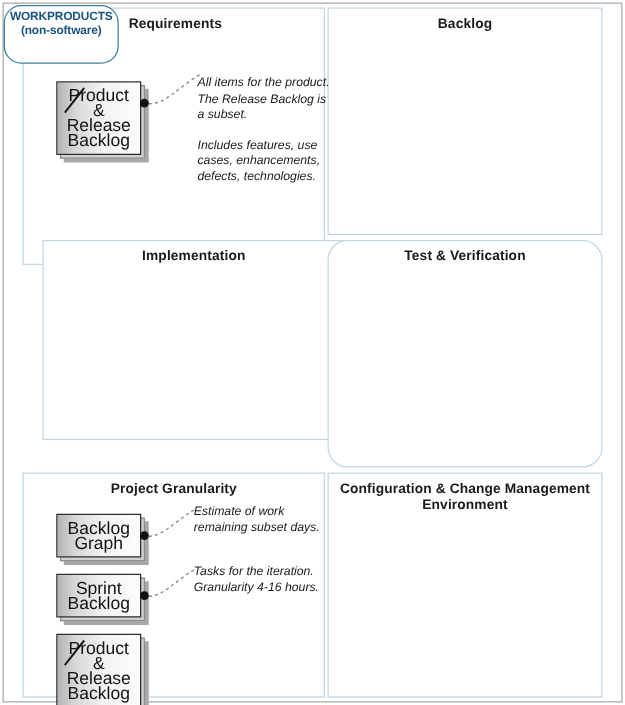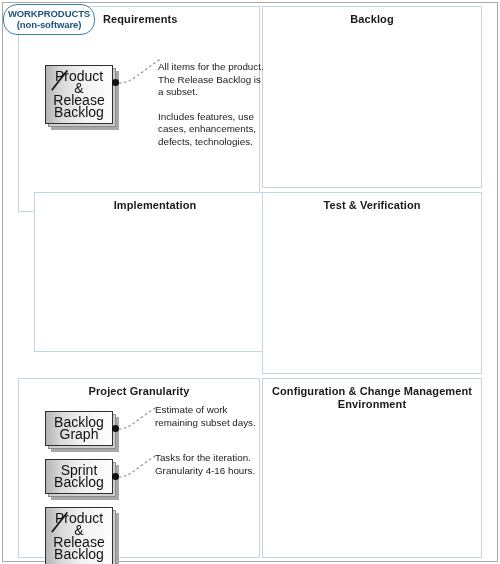--- a/index.html
+++ b/index.html
@@ -54,35 +54,35 @@
   }
   .panel-title.left-shift {
     text-align: left;
     padding-left: 84px;
   }
 
   
   #panel-requirements { left: 0px;   top: 2px;   width: 242px; height: 206px; }
   #panel-design       { left: 244px; top: 2px;   width: 220px; height: 182px; }
   #panel-implementation { left: 16px;   top: 188px; width: 242px; height: 160px; }
-  #panel-test         { left: 244px; top: 188px; width: 220px; height: 182px; }
+  #panel-test         { left: 244px; top: 188px; width: 220px; height: 182px; border-radius: 16px; }
   #panel-pm           { left: 0px;   top: 374px; width: 242px; height: 180px; }
   #panel-ccm          { left: 244px; top: 374px; width: 220px; height: 180px; }
 
   
   #workproducts-badge {
     position: absolute;
     left: 3px; top: 4px;
     width: 92px;
     box-sizing: border-box;
     border: 1.4px solid #3d7fa6;
     border-radius: 14px;
     background: #ffffff;
     text-align: center;
-    padding: 3px 2px 4px 2px;
+    padding: 3px 2px 20px 2px;
     z-index: 20;
   }
   #workproducts-badge .line1 {
     font-size: 9.5px;
     font-weight: bold;
     color: #19537e;
     letter-spacing: -0.1px;
     line-height: 11px;
     display: block;
   }
@@ -160,20 +160,21 @@
     z-index: 6;
   }
 
   
   .annotation {
     position: absolute;
     font-size: 9.8px;
     color: #1a1a1a;
     line-height: 12.6px;
     z-index: 4;
+    font-style: italic;
   }
   .annotation p { margin: 0; }
   .annotation p + p { margin-top: 12px; }
 
   #anno-req { left: 139px; top: 54px; width: 108px; }
   #anno-pm-graph { left: 136px; top: 25px; width: 108px; }
   #anno-pm-sprint { left: 136px; top: 73px; width: 110px; }
 </style>
 </head>
 <body>

